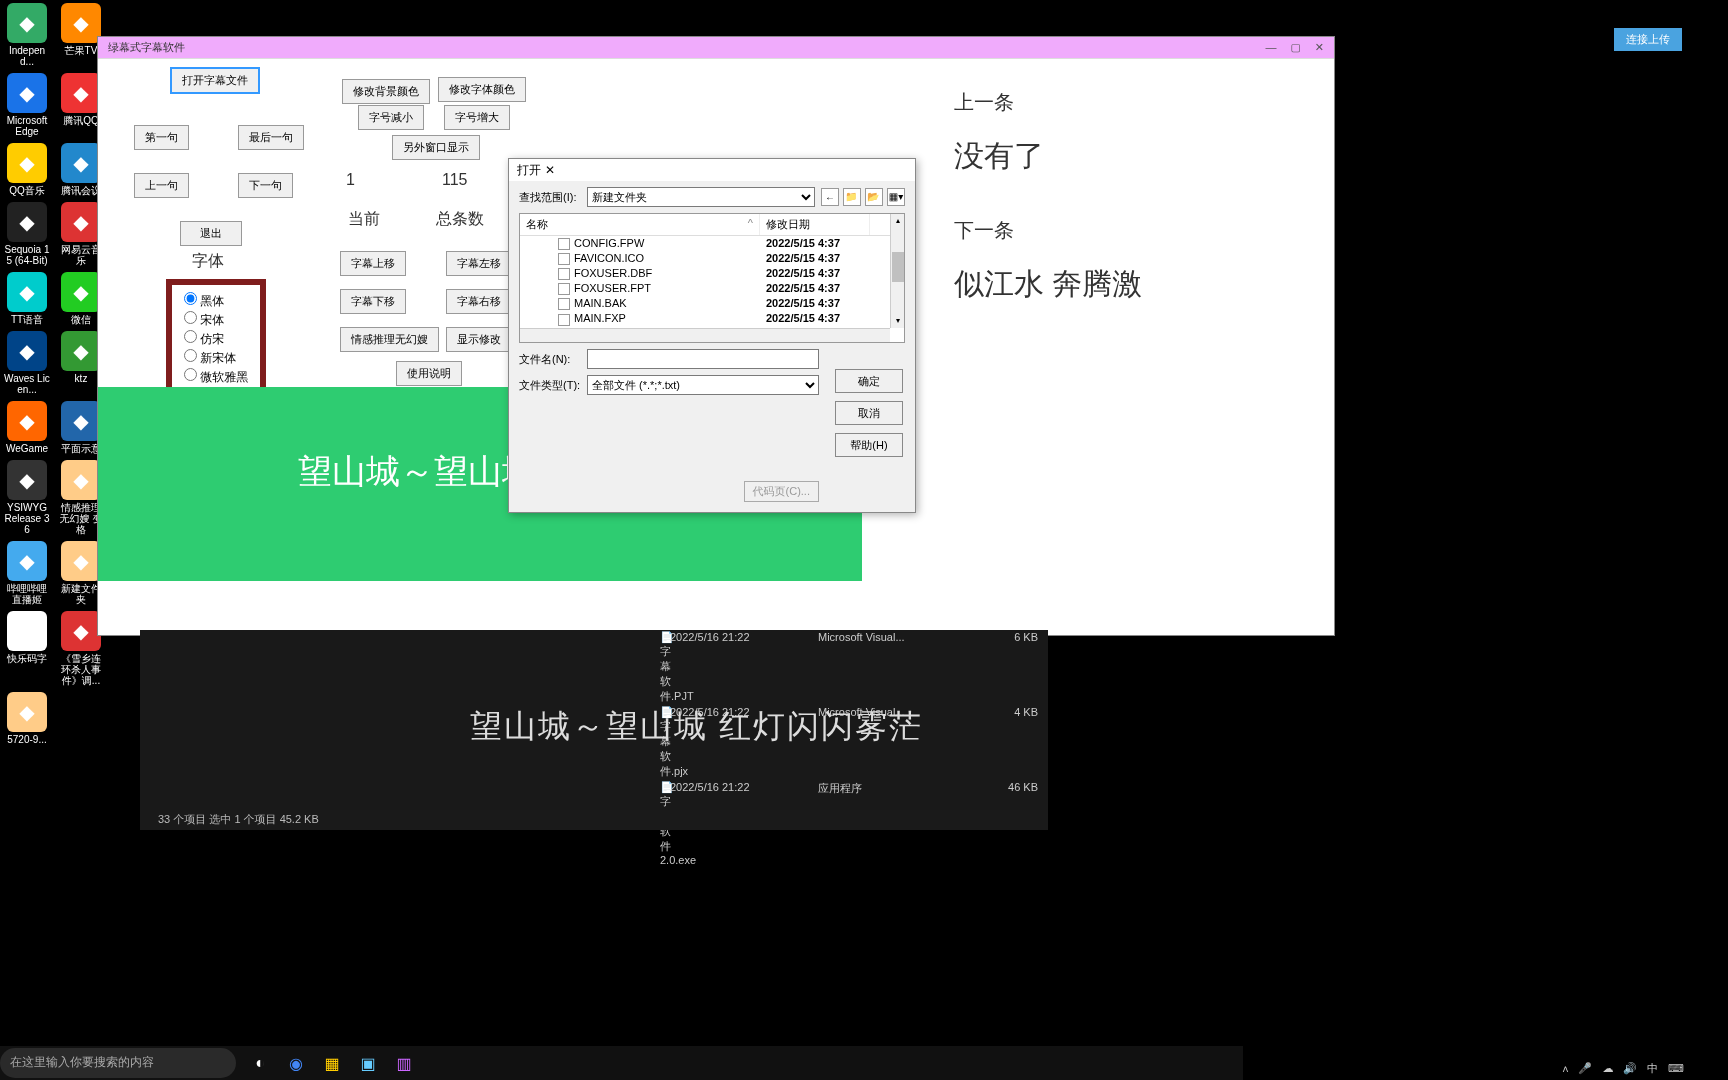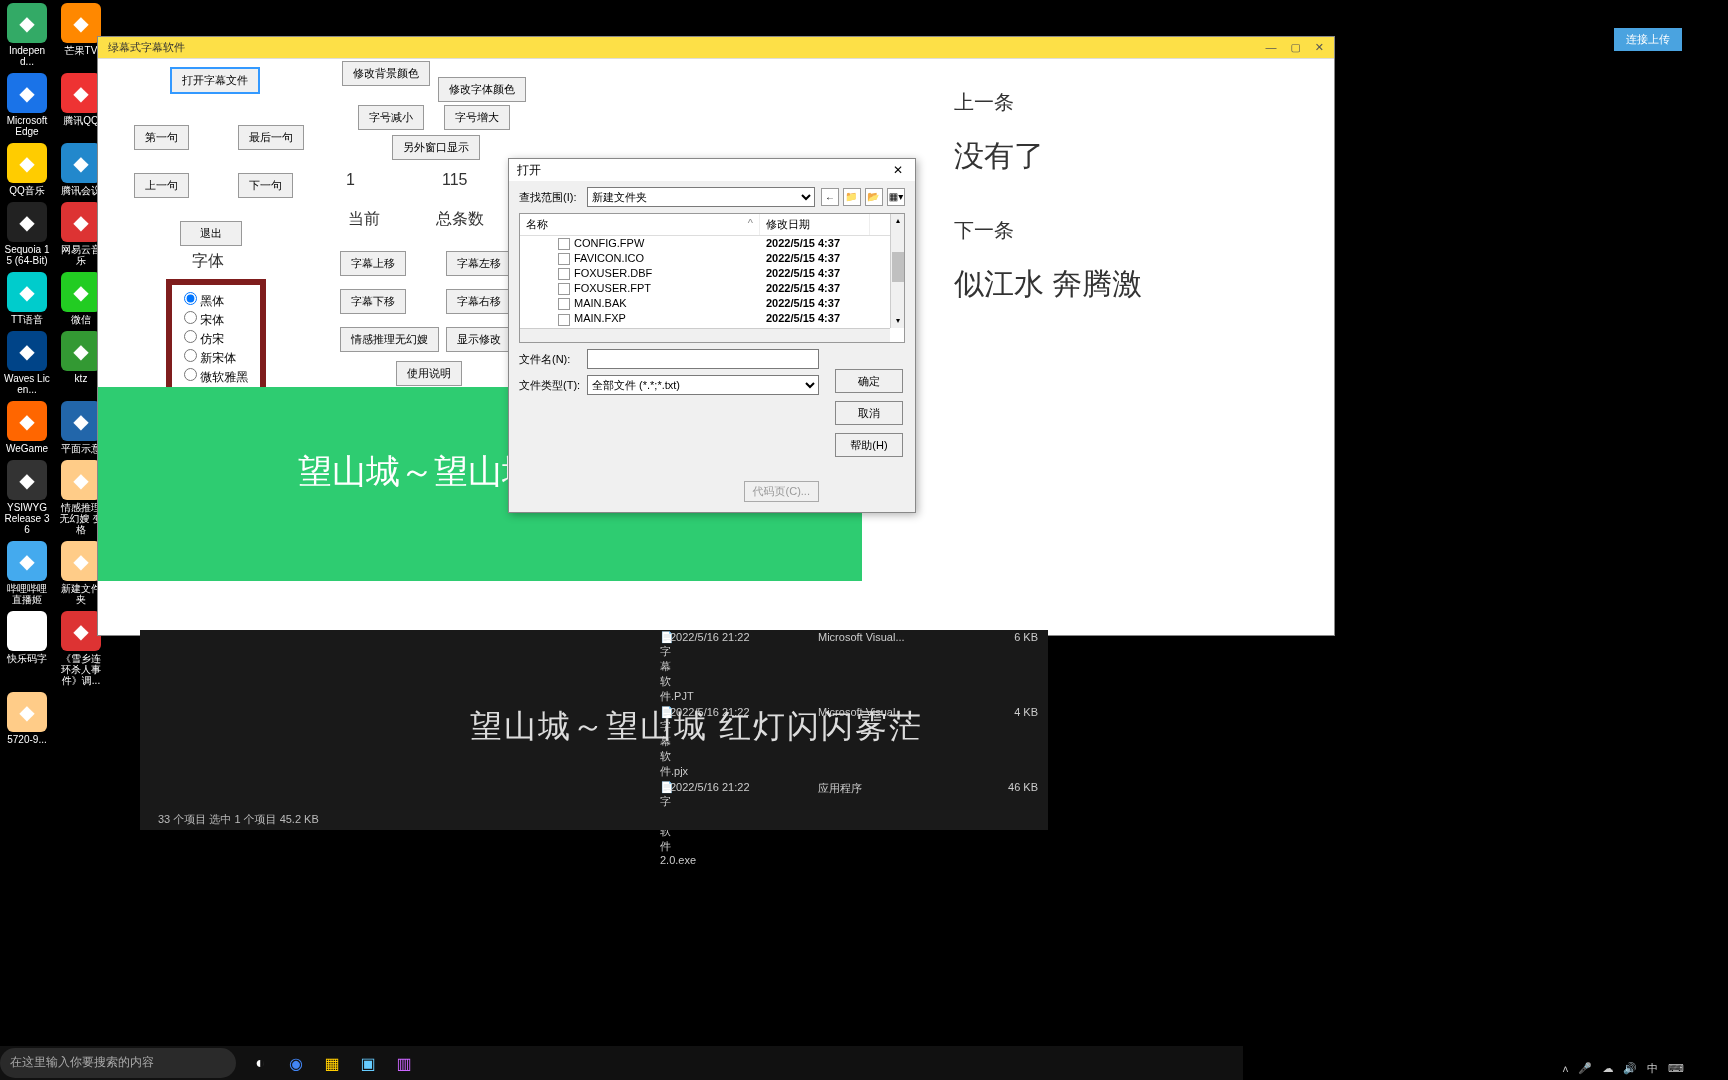--- a/index.html
+++ b/index.html
@@ -6,39 +6,39 @@
 body { width: 1728px; height: 1080px; background: #000; overflow: hidden; position: relative; }
 
 
 .desktop { position: absolute; top: 0; left: 0; width: 145px; height: 830px; }
 .desktop-icon { width: 48px; display: inline-block; text-align: center; margin: 3px; vertical-align: top; }
 .desktop-icon .icon-box { width: 40px; height: 40px; margin: 0 auto; border-radius: 6px; display: flex; align-items: center; justify-content: center; font-size: 20px; color: #fff; }
 .desktop-icon .label { font-size: 10px; color: #fff; margin-top: 2px; word-break: break-all; line-height: 1.1; }
 
 
 .app-window { position: absolute; top: 36px; left: 97px; width: 1238px; height: 600px; background: #fff; border: 1px solid #888; }
-.app-title { height: 22px; background: #fde047; border-bottom: 1px solid #ddd; font-size: 11px; padding: 3px 10px; color: #333; display: flex; align-items: center; justify-content: space-between; }
+.app-title { height: 22px; background: #f0abfc; border-bottom: 1px solid #ddd; font-size: 11px; padding: 3px 10px; color: #333; display: flex; align-items: center; justify-content: space-between; }
 .app-title .wincontrols { display: flex; gap: 14px; font-size: 11px; color: #555; }
 .app-body { padding: 10px 20px; position: relative; height: 576px; }
 .btn { background: #f0f0f0; border: 1px solid #999; font-size: 11px; padding: 4px 10px; position: absolute; cursor: pointer; }
 .btn.highlight { border: 2px solid #3399ff; }
 .label-txt { position: absolute; font-size: 16px; color: #333; }
 .radio-group { position: absolute; border: 6px solid #7f1d1d; padding: 6px 12px; }
 .radio-group label { display: block; font-size: 12px; margin: 1px 0; }
 
 .preview-green { position: absolute; background: #2ecc71; }
 .preview-text { color: #fff; font-size: 34px; font-weight: 500; }
 
 .side-panel { position: absolute; right: 40px; top: 30px; width: 340px; }
 .side-panel .row { margin-bottom: 20px; font-size: 20px; color: #333; }
 .side-panel .big { font-size: 30px; }
 
 
 .dialog { position: absolute; top: 158px; left: 508px; width: 408px; height: 355px; background: #f0f0f0; border: 1px solid #888; box-shadow: 2px 2px 8px rgba(0,0,0,0.3); }
-.dialog-title { height: 22px; background: #fff; font-size: 12px; padding: 2px 8px; display: flex; justify-content: space-between; align-items: center; }
+.dialog-title { height: 22px; background: #fff; font-size: 12px; padding: 2px 8px; display: flex; align-items: center; }
 .dialog-title .close { cursor: pointer; padding: 0 4px; }
 .dialog-body { padding: 6px 10px; font-size: 11px; }
 .dialog-row { display: flex; align-items: center; margin-bottom: 4px; }
 .dialog-row .lbl { width: 68px; }
 .dialog-row select, .dialog-row input { flex: 1; font-size: 11px; height: 20px; border: 1px solid #7a7a7a; background: #fff; }
 .dialog-toolbar { display: flex; gap: 4px; margin-left: 6px; }
 .dialog-toolbar .tb { width: 18px; height: 18px; border: 1px solid #999; background: #fff; font-size: 10px; text-align: center; line-height: 16px; cursor: pointer; }
 .file-list { border: 1px solid #999; background: #fff; height: 130px; margin: 6px 0; overflow: hidden; position: relative; }
 .file-header { display: flex; background: #fff; border-bottom: 1px solid #ddd; font-size: 11px; }
 .file-header .col { padding: 3px 6px; border-right: 1px solid #eee; }
@@ -90,21 +90,21 @@
   <div class="app-title">
     <span>绿幕式字幕软件</span>
     <span class="wincontrols">
       <span>—</span>
       <span>▢</span>
       <span>✕</span>
     </span>
   </div>
   <div class="app-body">
     <button class="btn highlight" style="left:72px;top:8px">打开字幕文件</button>
-    <button class="btn" style="left:244px;top:2px">修改背景颜色</button>
+    <button class="btn" style="left:244px;top:20px">修改背景颜色</button>
     <button class="btn" style="left:340px;top:18px">修改字体颜色</button>
     <button class="btn" style="left:260px;top:46px">字号减小</button>
     <button class="btn" style="left:346px;top:46px">字号增大</button>
     <button class="btn" style="left:36px;top:66px">第一句</button>
     <button class="btn" style="left:140px;top:66px">最后一句</button>
     <button class="btn" style="left:294px;top:76px">另外窗口显示</button>
     <button class="btn" style="left:36px;top:114px">上一句</button>
     <button class="btn" style="left:140px;top:114px">下一句</button>
 
     <span class="label-txt" style="left:248px;top:112px">1</span>

